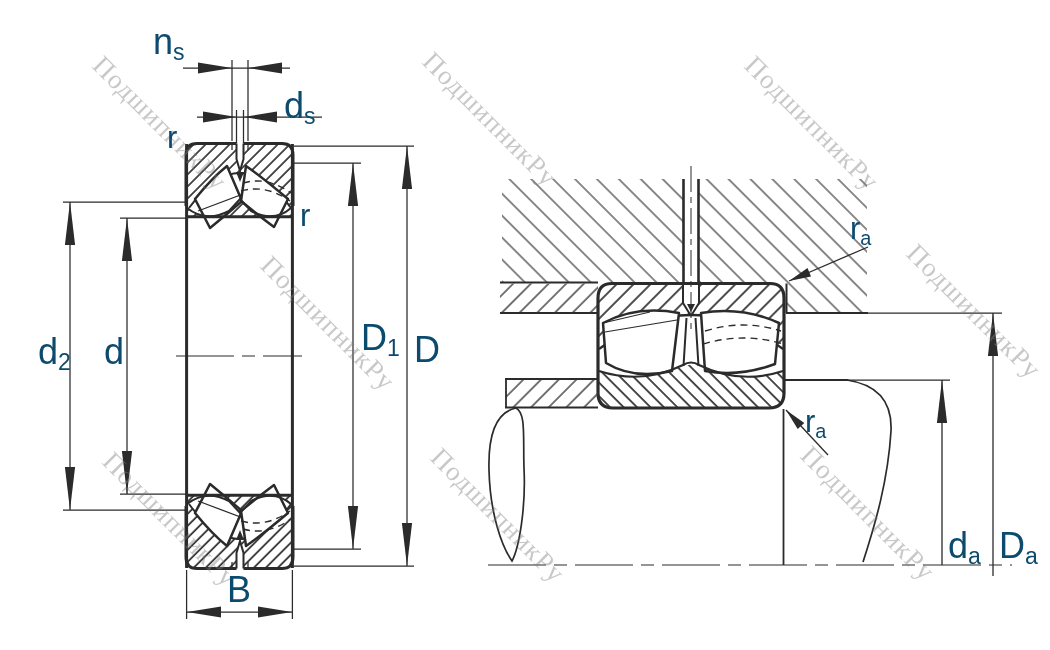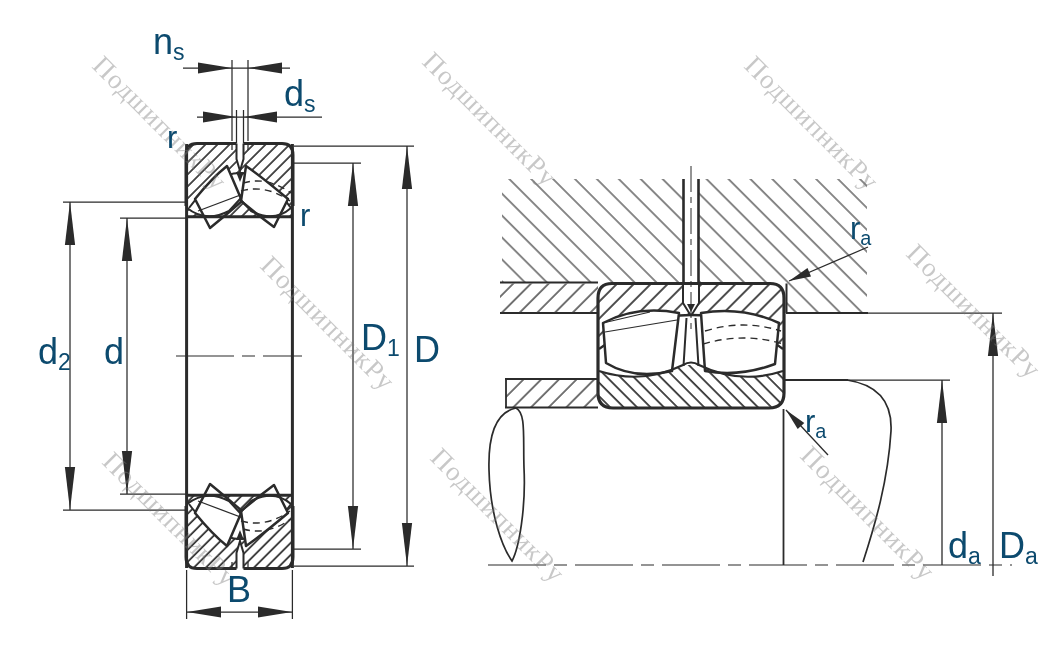--- a/index.html
+++ b/index.html
@@ -178,21 +178,21 @@
   <div class="wm" style="left:108px;top:50px">ПодшипникРу</div>
   <div class="wm" style="left:438px;top:46px">ПодшипникРу</div>
   <div class="wm" style="left:760px;top:50px">ПодшипникРу</div>
   <div class="wm" style="left:276px;top:250px">ПодшипникРу</div>
   <div class="wm" style="left:922px;top:238px">ПодшипникРу</div>
   <div class="wm" style="left:118px;top:446px">ПодшипникРу</div>
   <div class="wm" style="left:446px;top:442px">ПодшипникРу</div>
   <div class="wm" style="left:816px;top:440px">ПодшипникРу</div>
 
   <div class="lbl" style="left:153px;top:24px"><span>n</span><span class="sub">s</span></div>
-  <div class="lbl" style="left:284px;top:76px"><span>d</span><span class="sub">s</span></div>
+  <div class="lbl" style="left:284px;top:88px"><span>d</span><span class="sub">s</span></div>
   <div class="lbl small" style="left:167px;top:122px"><span>r</span><span class="sub"></span></div>
   <div class="lbl small" style="left:300px;top:200px"><span>r</span><span class="sub"></span></div>
   <div class="lbl" style="left:38px;top:334px"><span>d</span><span class="sub">2</span></div>
   <div class="lbl" style="left:104px;top:334px"><span>d</span><span class="sub"></span></div>
   <div class="lbl" style="left:361px;top:320px"><span>D</span><span class="sub">1</span></div>
   <div class="lbl" style="left:414px;top:332px"><span>D</span><span class="sub"></span></div>
   <div class="lbl" style="left:227px;top:572px"><span>B</span><span class="sub"></span></div>
   <div class="lbl small" style="left:850px;top:213px"><span>r</span><span class="sub">a</span></div>
   <div class="lbl small" style="left:805px;top:406px"><span>r</span><span class="sub">a</span></div>
   <div class="lbl" style="left:948px;top:528px"><span>d</span><span class="sub">a</span></div>

